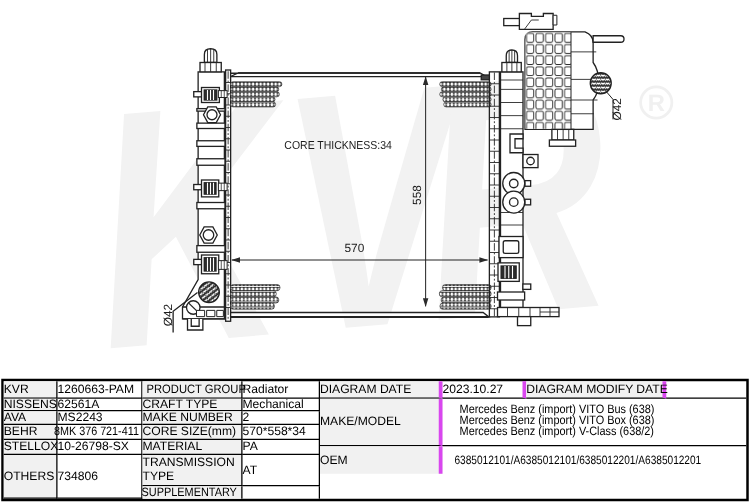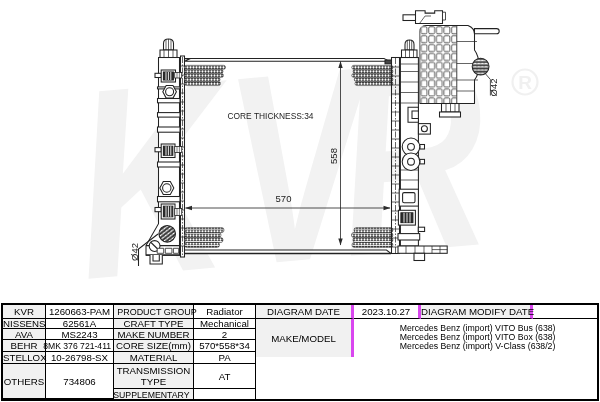--- a/index.html
+++ b/index.html
@@ -1,18 +1,18 @@
 <!DOCTYPE html>
 <html><head><meta charset="utf-8"><style>
 html,body{margin:0;padding:0;width:600px;height:402px;background:#fff;overflow:hidden}
 *{box-sizing:border-box}
 body{font-family:"Liberation Sans",sans-serif;position:relative}
 #tbl{position:absolute;left:1px;top:303px;width:598px;height:98px;border:2px solid #000}
 table{border-collapse:separate;border-spacing:0;table-layout:fixed;font-size:9.7px;position:absolute;top:0}
-td{text-align:center;vertical-align:middle;padding:0;line-height:9px;white-space:nowrap}
+td{text-align:left;vertical-align:middle;padding:0;line-height:9px;white-space:nowrap}
 .lab{background:#f1f1f1}
 #lt{left:0}
 #rt{left:253px}
 #lt td{border-right:1px solid #000;border-bottom:1px solid #000}
 #lt tr:last-child td{border-bottom:none}
 #rt td{border-right:3px solid #d946ef;border-bottom:1px solid #000}
 #rt td:last-child{border-right:none}
 #rt tr:last-child td{border-bottom:none}
 .sx8{display:inline-block;transform:scaleX(.8)}
 .sx9{display:inline-block;transform:scaleX(.9)}
@@ -284,15 +284,19 @@
         <tr style="height:14px">
           <td class="lab">DIAGRAM DATE</td>
           <td>2023.10.27</td>
           <td class="lab">DIAGRAM MODIFY DATE</td>
           <td></td>
         </tr>
 <tr style="height:38px">
           <td class="lab">MAKE/MODEL</td>
           <td colspan="3" style="line-height:9px;padding-left:5px;padding-bottom:3px"><span class="sxm">Mercedes Benz (import) VITO Bus (638)<br>Mercedes Benz (import) VITO Box (638)<br>Mercedes Benz (import) V-Class (638/2)</span></td>
         </tr>
+<tr style="height:22px">
+          <td class="lab">OEM</td>
+          <td colspan="3" style="text-align:left"><span class="sx81" style="margin-left:-10px">6385012101/A6385012101/6385012201/A6385012201</span></td>
+        </tr>
 </tbody>
     </table>
 </div>
 
 </body></html>

